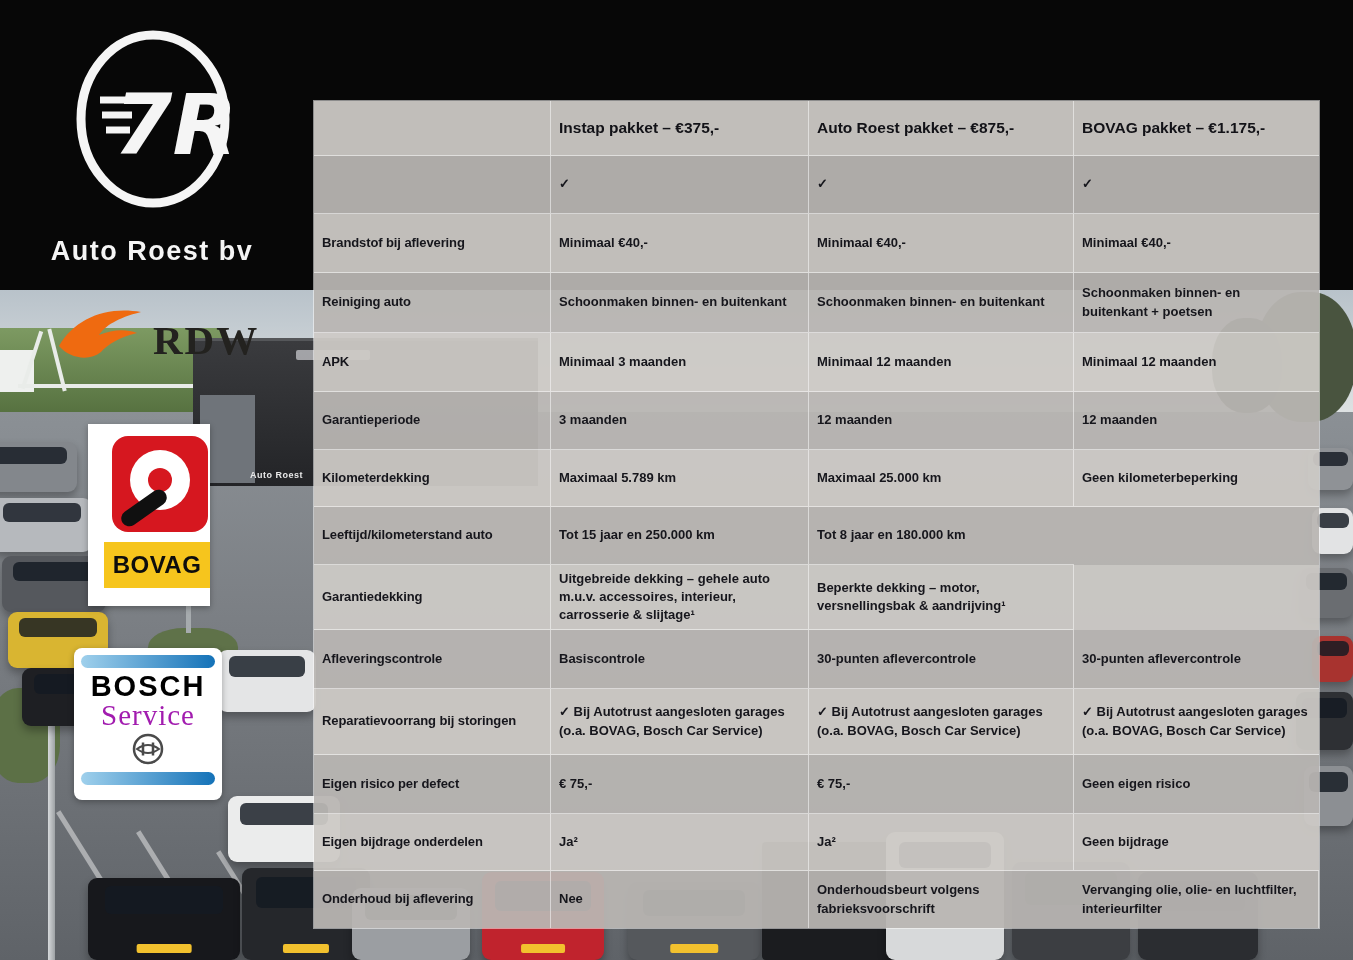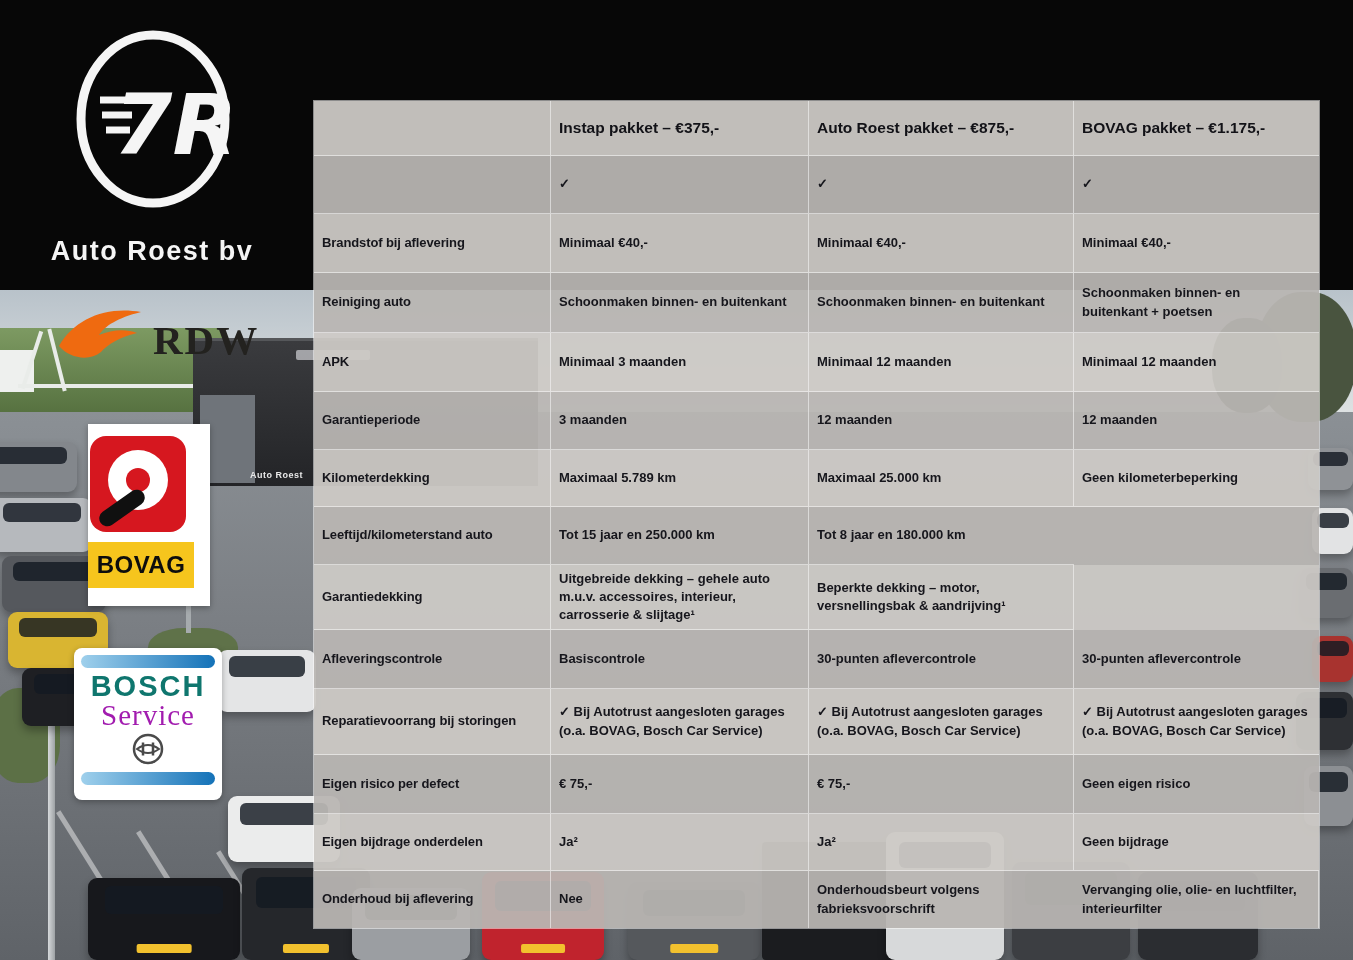--- a/index.html
+++ b/index.html
@@ -42,35 +42,35 @@
        color:#f5f5f5;font-size:27px;font-weight:bold;letter-spacing:1.5px;}
   .monogram{position:absolute;left:68px;top:22px;}
 
   
   .rdw{position:absolute;left:55px;top:302px;display:flex;align-items:flex-end;gap:6px;}
   .rdw-text{font-family:"Liberation Serif",serif;font-weight:bold;font-size:41px;
        color:#23221f;letter-spacing:2px;}
 
   
   .bovag{position:absolute;left:88px;top:424px;width:122px;height:182px;background:#fff;
-       display:flex;flex-direction:column;align-items:flex-start;padding-top:10px;box-sizing:border-box;
+       display:flex;flex-direction:column;align-items:flex-end;padding-top:10px;box-sizing:border-box;
        box-shadow:0 2px 6px rgba(0,0,0,.3);}
   .bovag-band{margin-top:8px;width:106px;height:46px;background:#f6c51d;display:flex;
        align-items:center;justify-content:center;font-weight:bold;font-size:24px;color:#0d0d0d;
        letter-spacing:.5px;}
 
   
   .bosch{position:absolute;left:74px;top:648px;width:148px;height:152px;background:#fff;
        border-radius:8px;display:flex;flex-direction:column;align-items:center;
        box-shadow:0 2px 6px rgba(0,0,0,.3);}
   .bosch-bar{width:134px;height:13px;border-radius:7px;
        background:linear-gradient(90deg,#9fd0ec,#1472b8);}
   .bosch-bar.top{margin-top:7px;}
   .bosch-bar.bottom{margin-top:6px;}
-  .bosch-word{color:#0f766e;font-weight:bold;font-size:29px;letter-spacing:2px;margin-top:2px;}
+  .bosch-word{color:#000000;font-weight:bold;font-size:29px;letter-spacing:2px;margin-top:2px;}
   .bosch-service{color:#a21caf;font-family:"Liberation Serif",serif;font-size:29px;
        margin-top:-4px;letter-spacing:1px;}
 
   
   .pkg-table{position:absolute;left:313px;top:68px;width:1005px;
        border:1px solid rgba(250,250,250,.55);box-sizing:content-box;
        color:#16161c;margin-top:32px;}
   .t-row{display:grid;grid-template-columns:237px 258px 265px 245px;}
   .t-cell{box-sizing:border-box;display:flex;align-items:center;
        border-right:1px solid rgba(250,250,250,.55);

